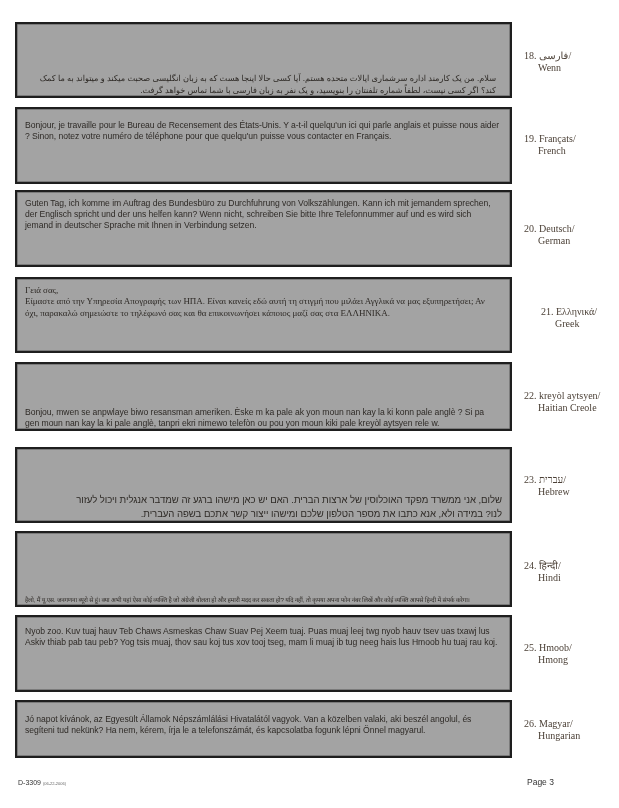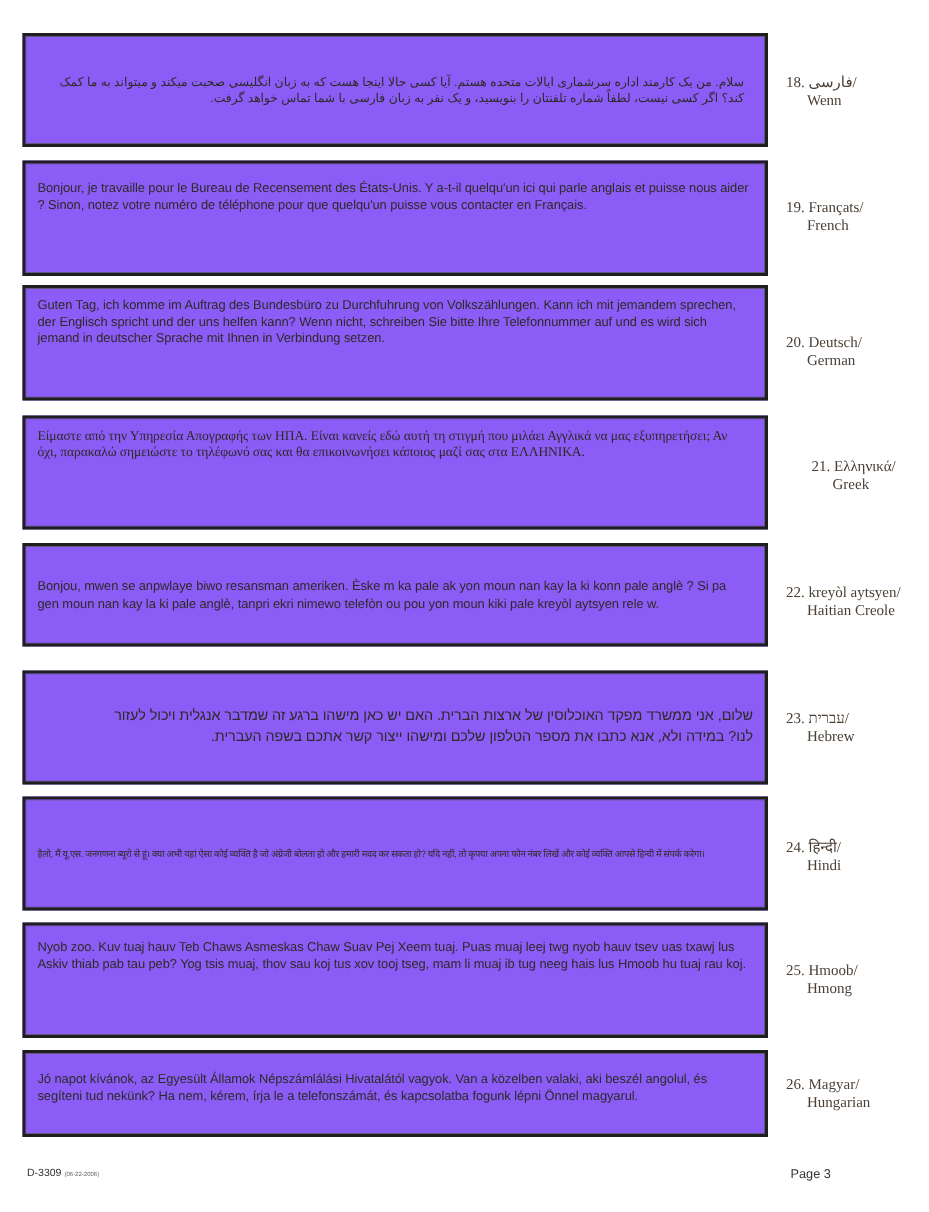--- a/index.html
+++ b/index.html
@@ -19,24 +19,24 @@
       position: absolute;
       left: 0;
       width: 619px;
     }
     .box {
       position: absolute;
       left: 15px;
       width: 497px;
       border: 2px solid #1e1e1e;
       box-shadow: inset 0 0 0 0.5px #555;
-      background: #8b5cf6;
+      background: #a3a3a3;
       box-sizing: border-box;
       display: flex;
-      align-items: center;
+      align-items: flex-end;
     }
     .box-text {
       font-size: 8.6px;
       line-height: 11.2px;
       padding: 0 10px 0 8px;
       color: #2e2a26;
       letter-spacing: -0.05px;
     }
     .box-text.top { align-self: flex-start; padding-top: 9px; }
     .box-text.rtl {
@@ -118,20 +118,21 @@
   <div class="label" style="top:223px;">
     <span>20.</span>
     <span>Deutsch</span>/
     <span class="english">German</span>
   </div>
 </div>
 
 <div class="row">
   <div class="box" style="top:277px;height:76px;">
     <div class="box-text serif top" style="padding-top:6px;">
+      <div>Γειά σας,</div>
       <div>Είμαστε από την Υπηρεσία Απογραφής των ΗΠΑ. Είναι κανείς εδώ αυτή τη στιγμή που μιλάει Αγγλικά να μας εξυπηρετήσει; Αν όχι, παρακαλώ σημειώστε το τηλέφωνό σας και θα επικοινωνήσει κάποιος μαζί σας στα ΕΛΛΗΝΙΚΑ.</div>
     </div>
   </div>
   <div class="label" style="top:306px;margin-left:17px;">
     <span>21.</span>
     <span>Ελληνικά</span>/
     <span class="english">Greek</span>
   </div>
 </div>
 

